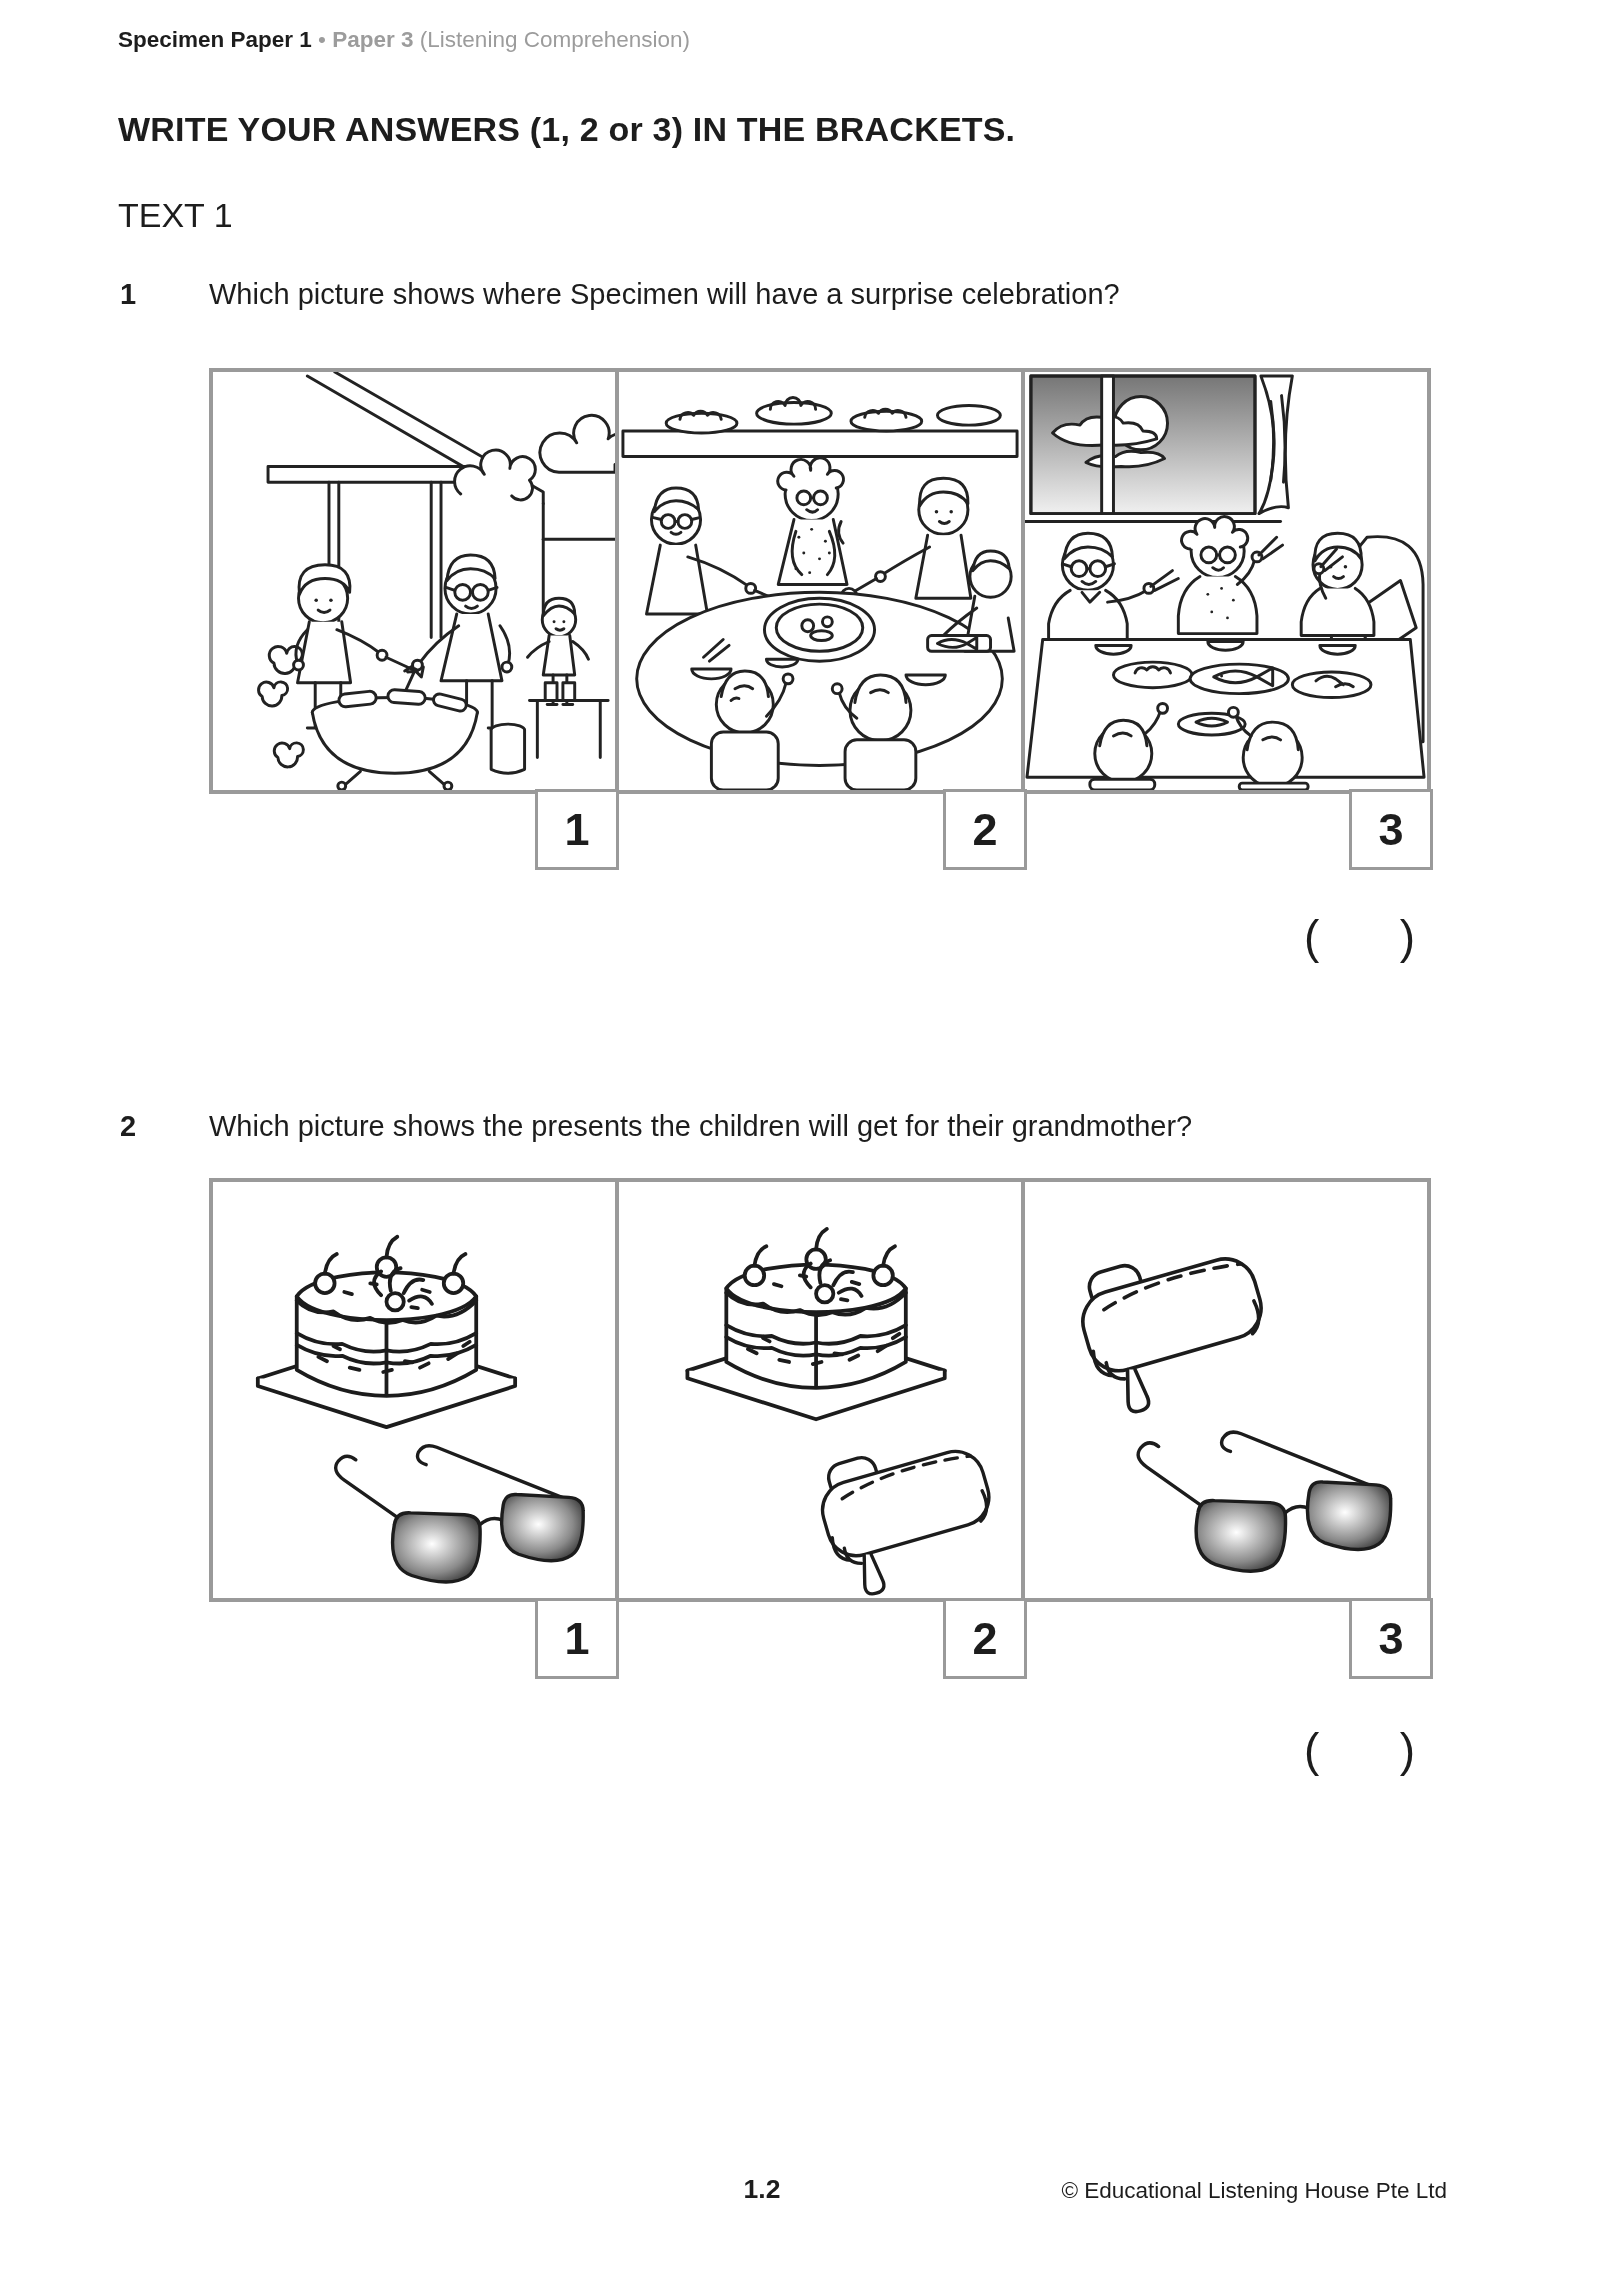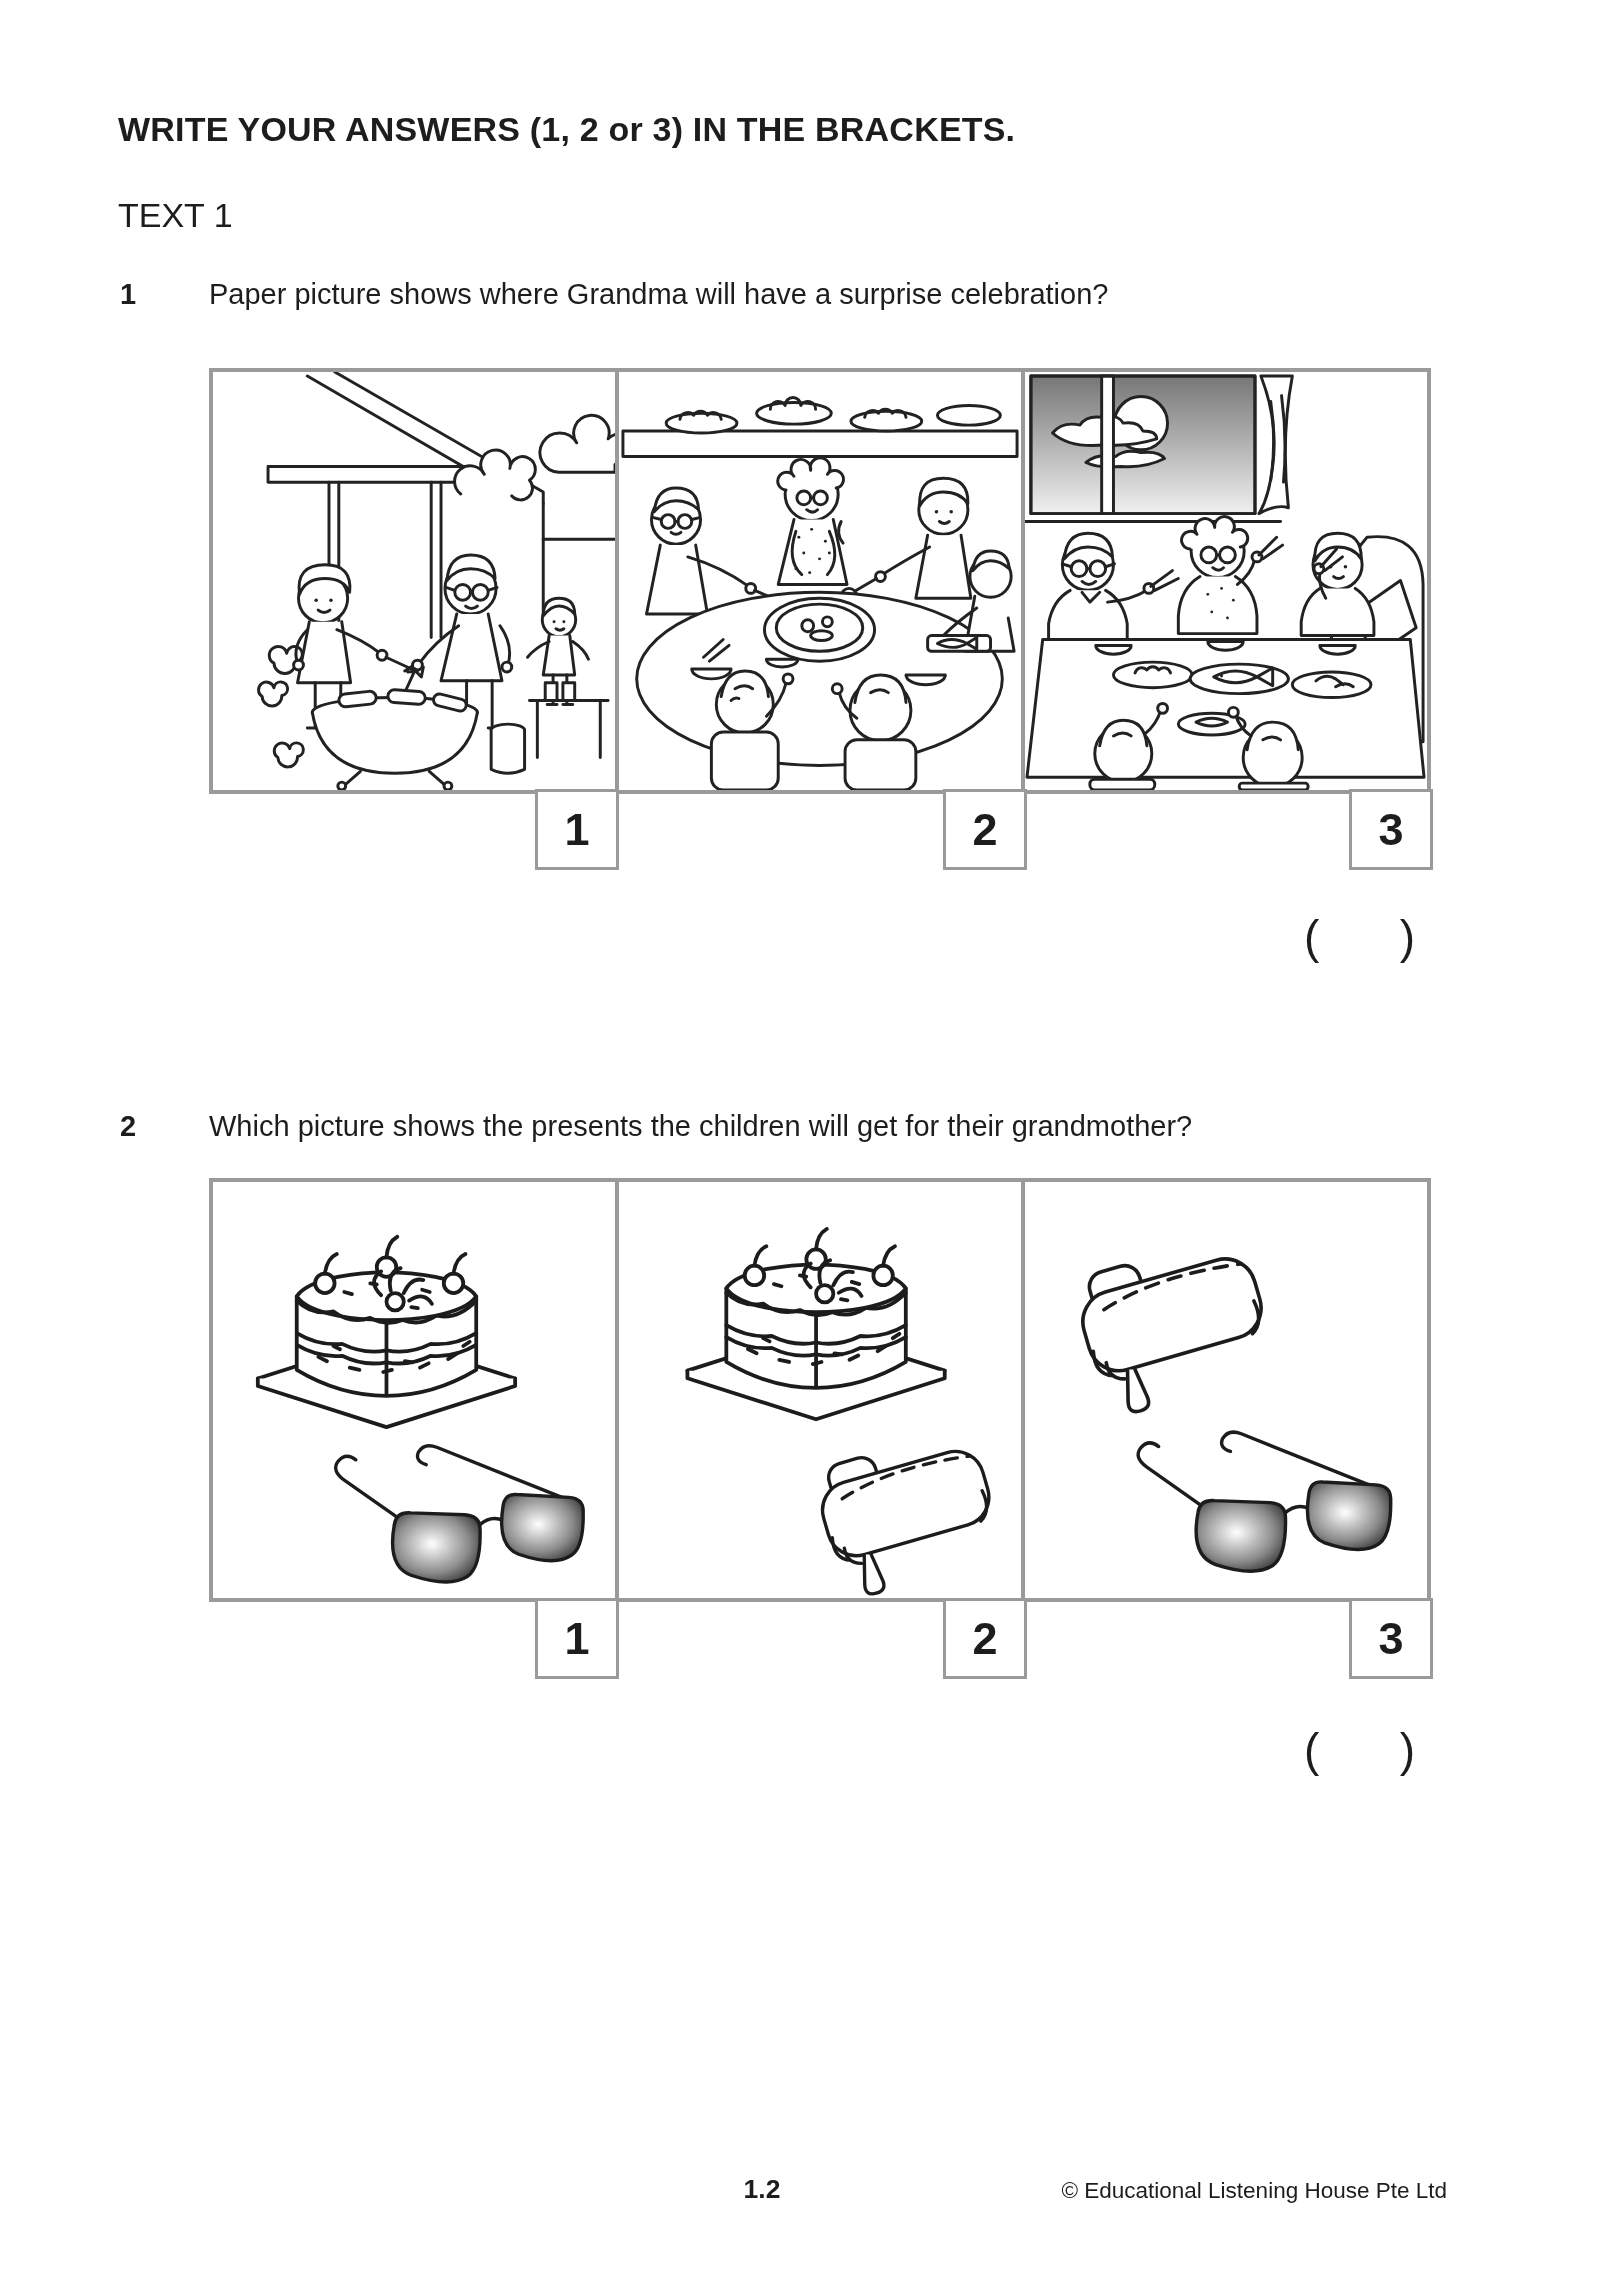--- a/index.html
+++ b/index.html
@@ -91,27 +91,33 @@
         <path d="M27 100 q-5 22 12 28 M36 114 q-2 16 13 20 M190 96 q4 22 -10 30"></path>
         <path d="M48 64 q58 -18 140 -6" stroke-dasharray="13 10"></path>
         <path d="M54 126 l-8 30 q-3 12 9 12 q12 0 10 -12 l-4 -28" fill="#fff"></path>
       </g>
     </g>
   </defs>
 </svg>
 
 <div class="page">
 
+  <div class="abs hdr">
+    <span class="b">Specimen Paper 1</span>
+    <span class="gray">•</span>
+    <span class="b gray">Paper 3</span>
+    <span class="gray">(Listening Comprehension)</span>
+  </div>
 
   <div class="abs instruction">WRITE YOUR ANSWERS (1, 2 or 3) IN THE BRACKETS.</div>
 
   <div class="abs section">TEXT 1</div>
 
   <div class="abs q-num" style="top:278px;">1</div>
-  <div class="abs q-text" style="top:278px;">Paper picture shows where Grandma will have a surprise celebration?</div>
+  <div class="abs q-text" style="top:278px;">Which picture shows where Specimen will have a surprise celebration?</div>
 
   <div class="abs strip" style="top:368px;height:426px;">
 
     <div class="panel">
       <svg viewBox="0 0 409 425" preserveAspectRatio="none">
         <g stroke="#222" stroke-width="3" fill="none" stroke-linecap="round" stroke-linejoin="round">
           <path d="M96 4 L306 126"></path>
           <path d="M124 0 L336 122 L336 134"></path>
           <rect x="56" y="96" width="204" height="16" fill="#fff"></rect>
           <path d="M118 112 V302 M128 112 V302 M222 112 V270 M232 112 V270"></path>

